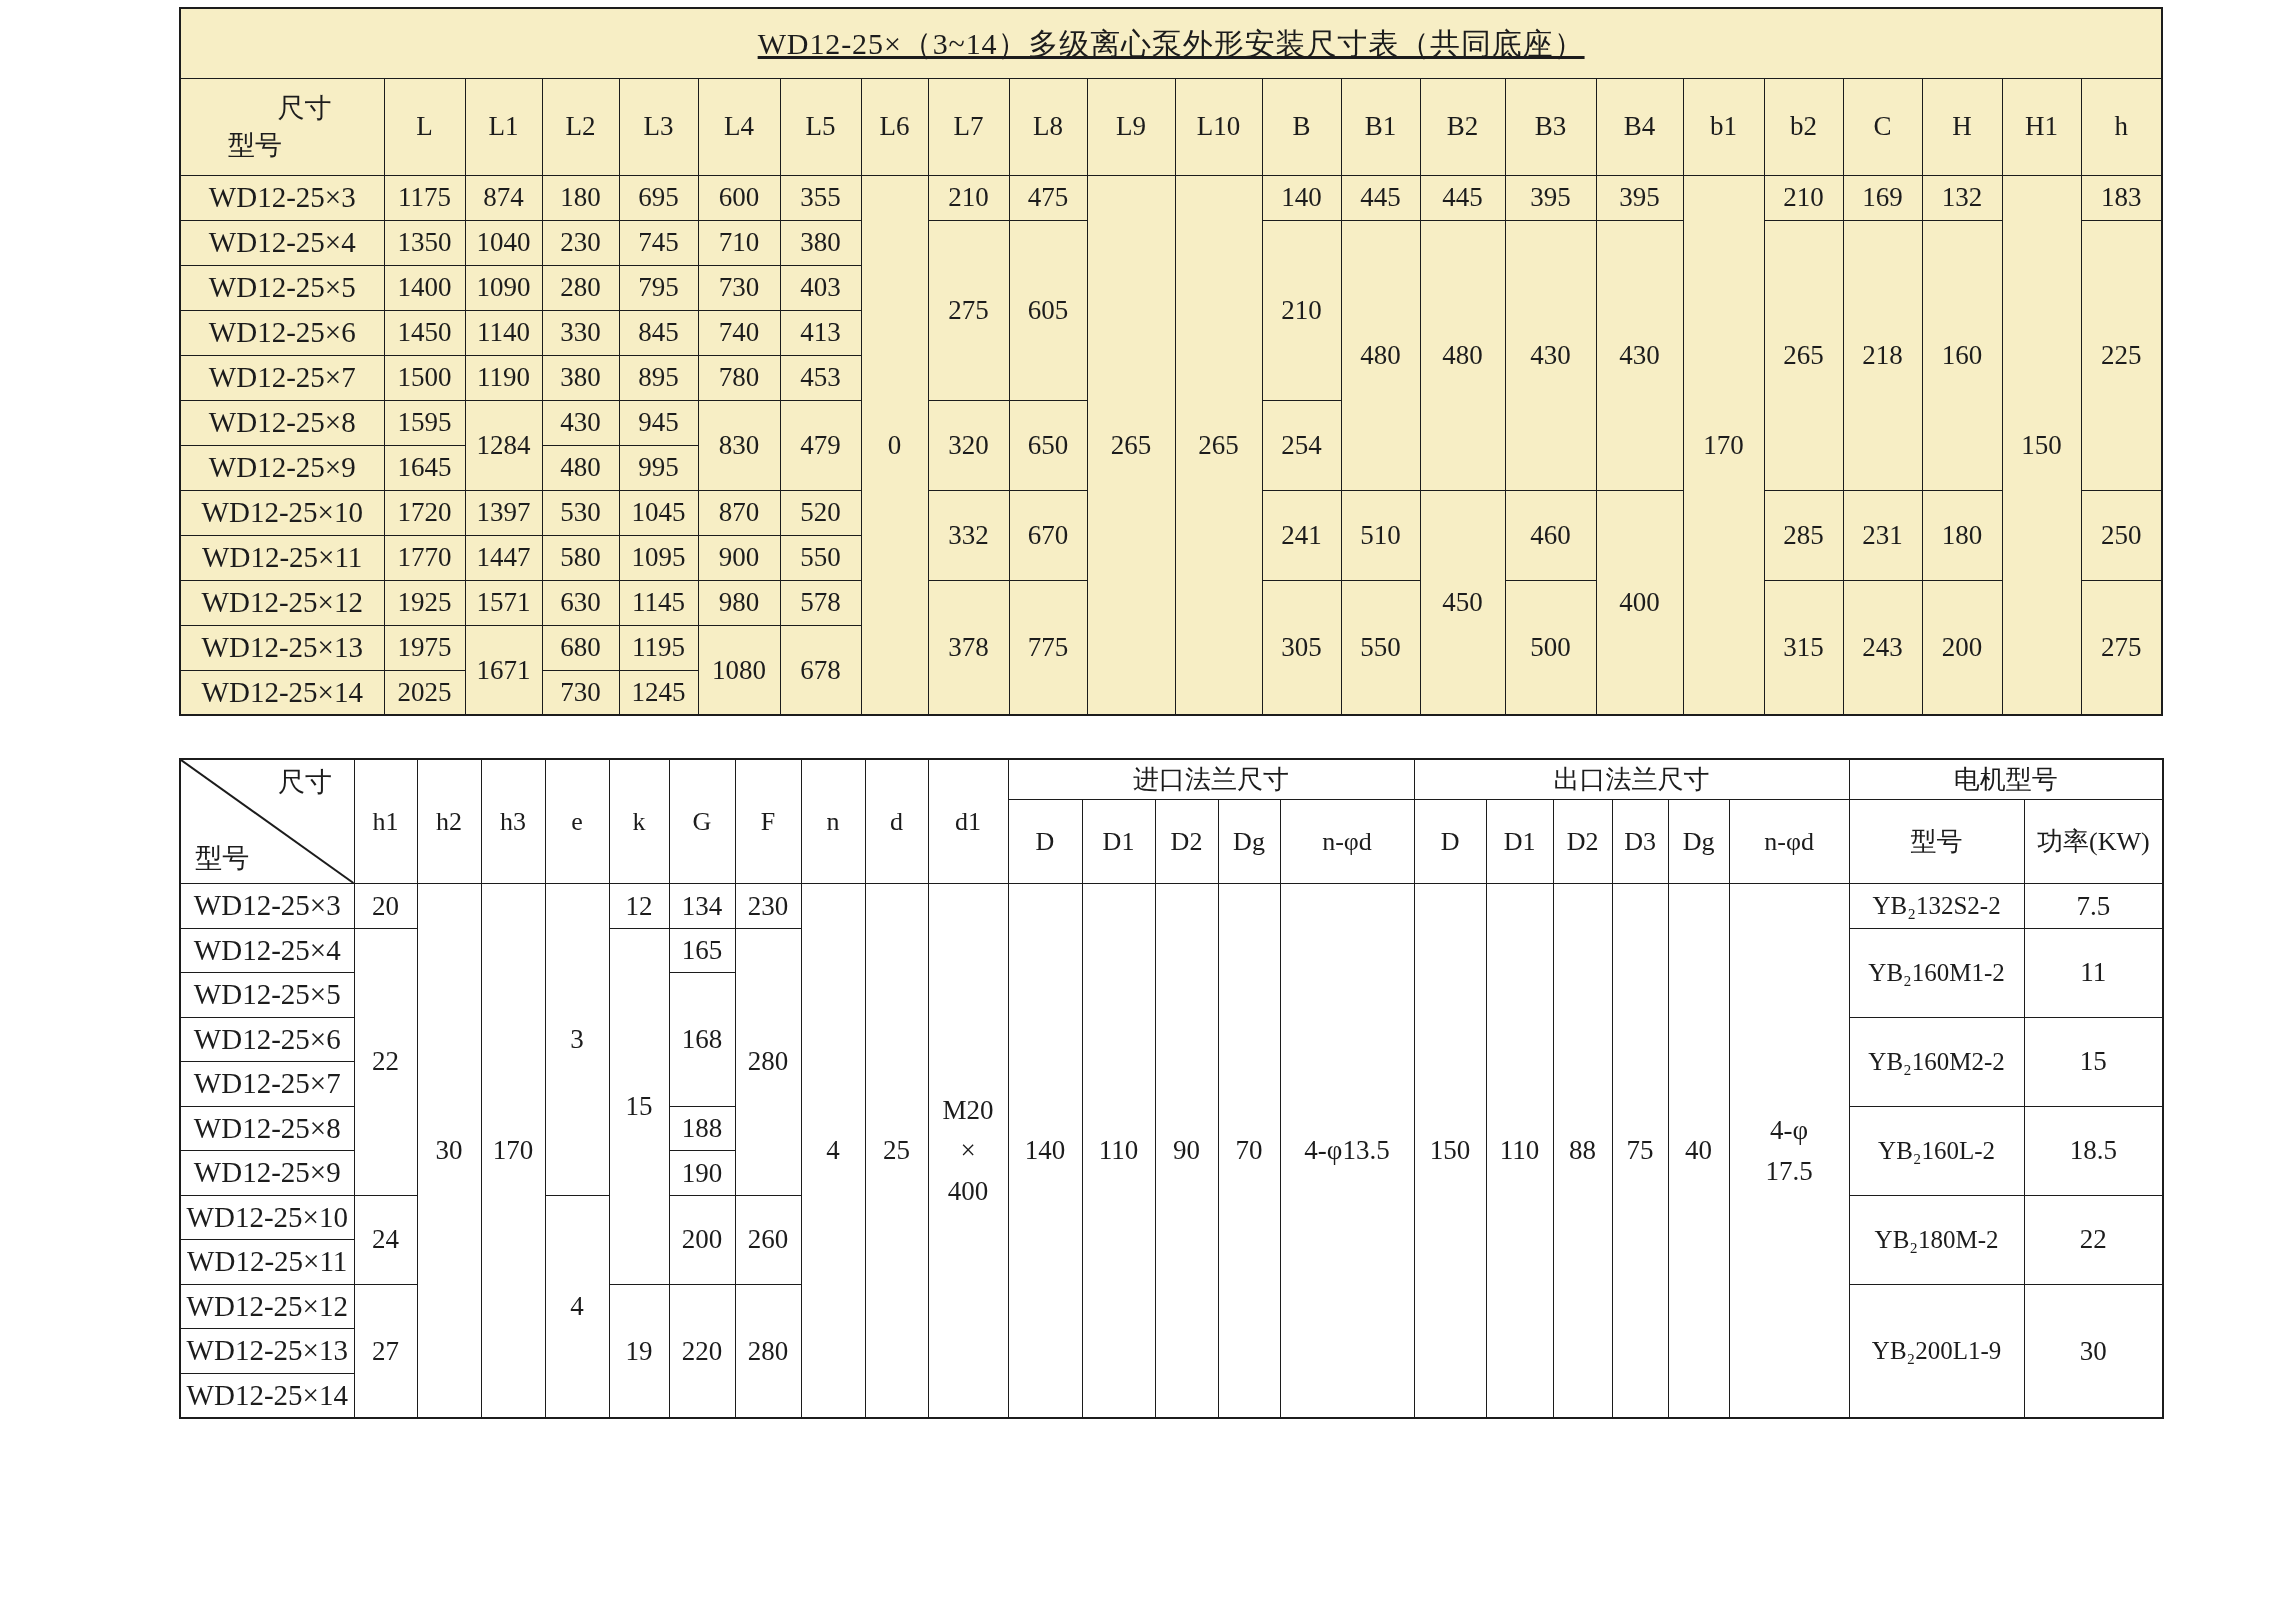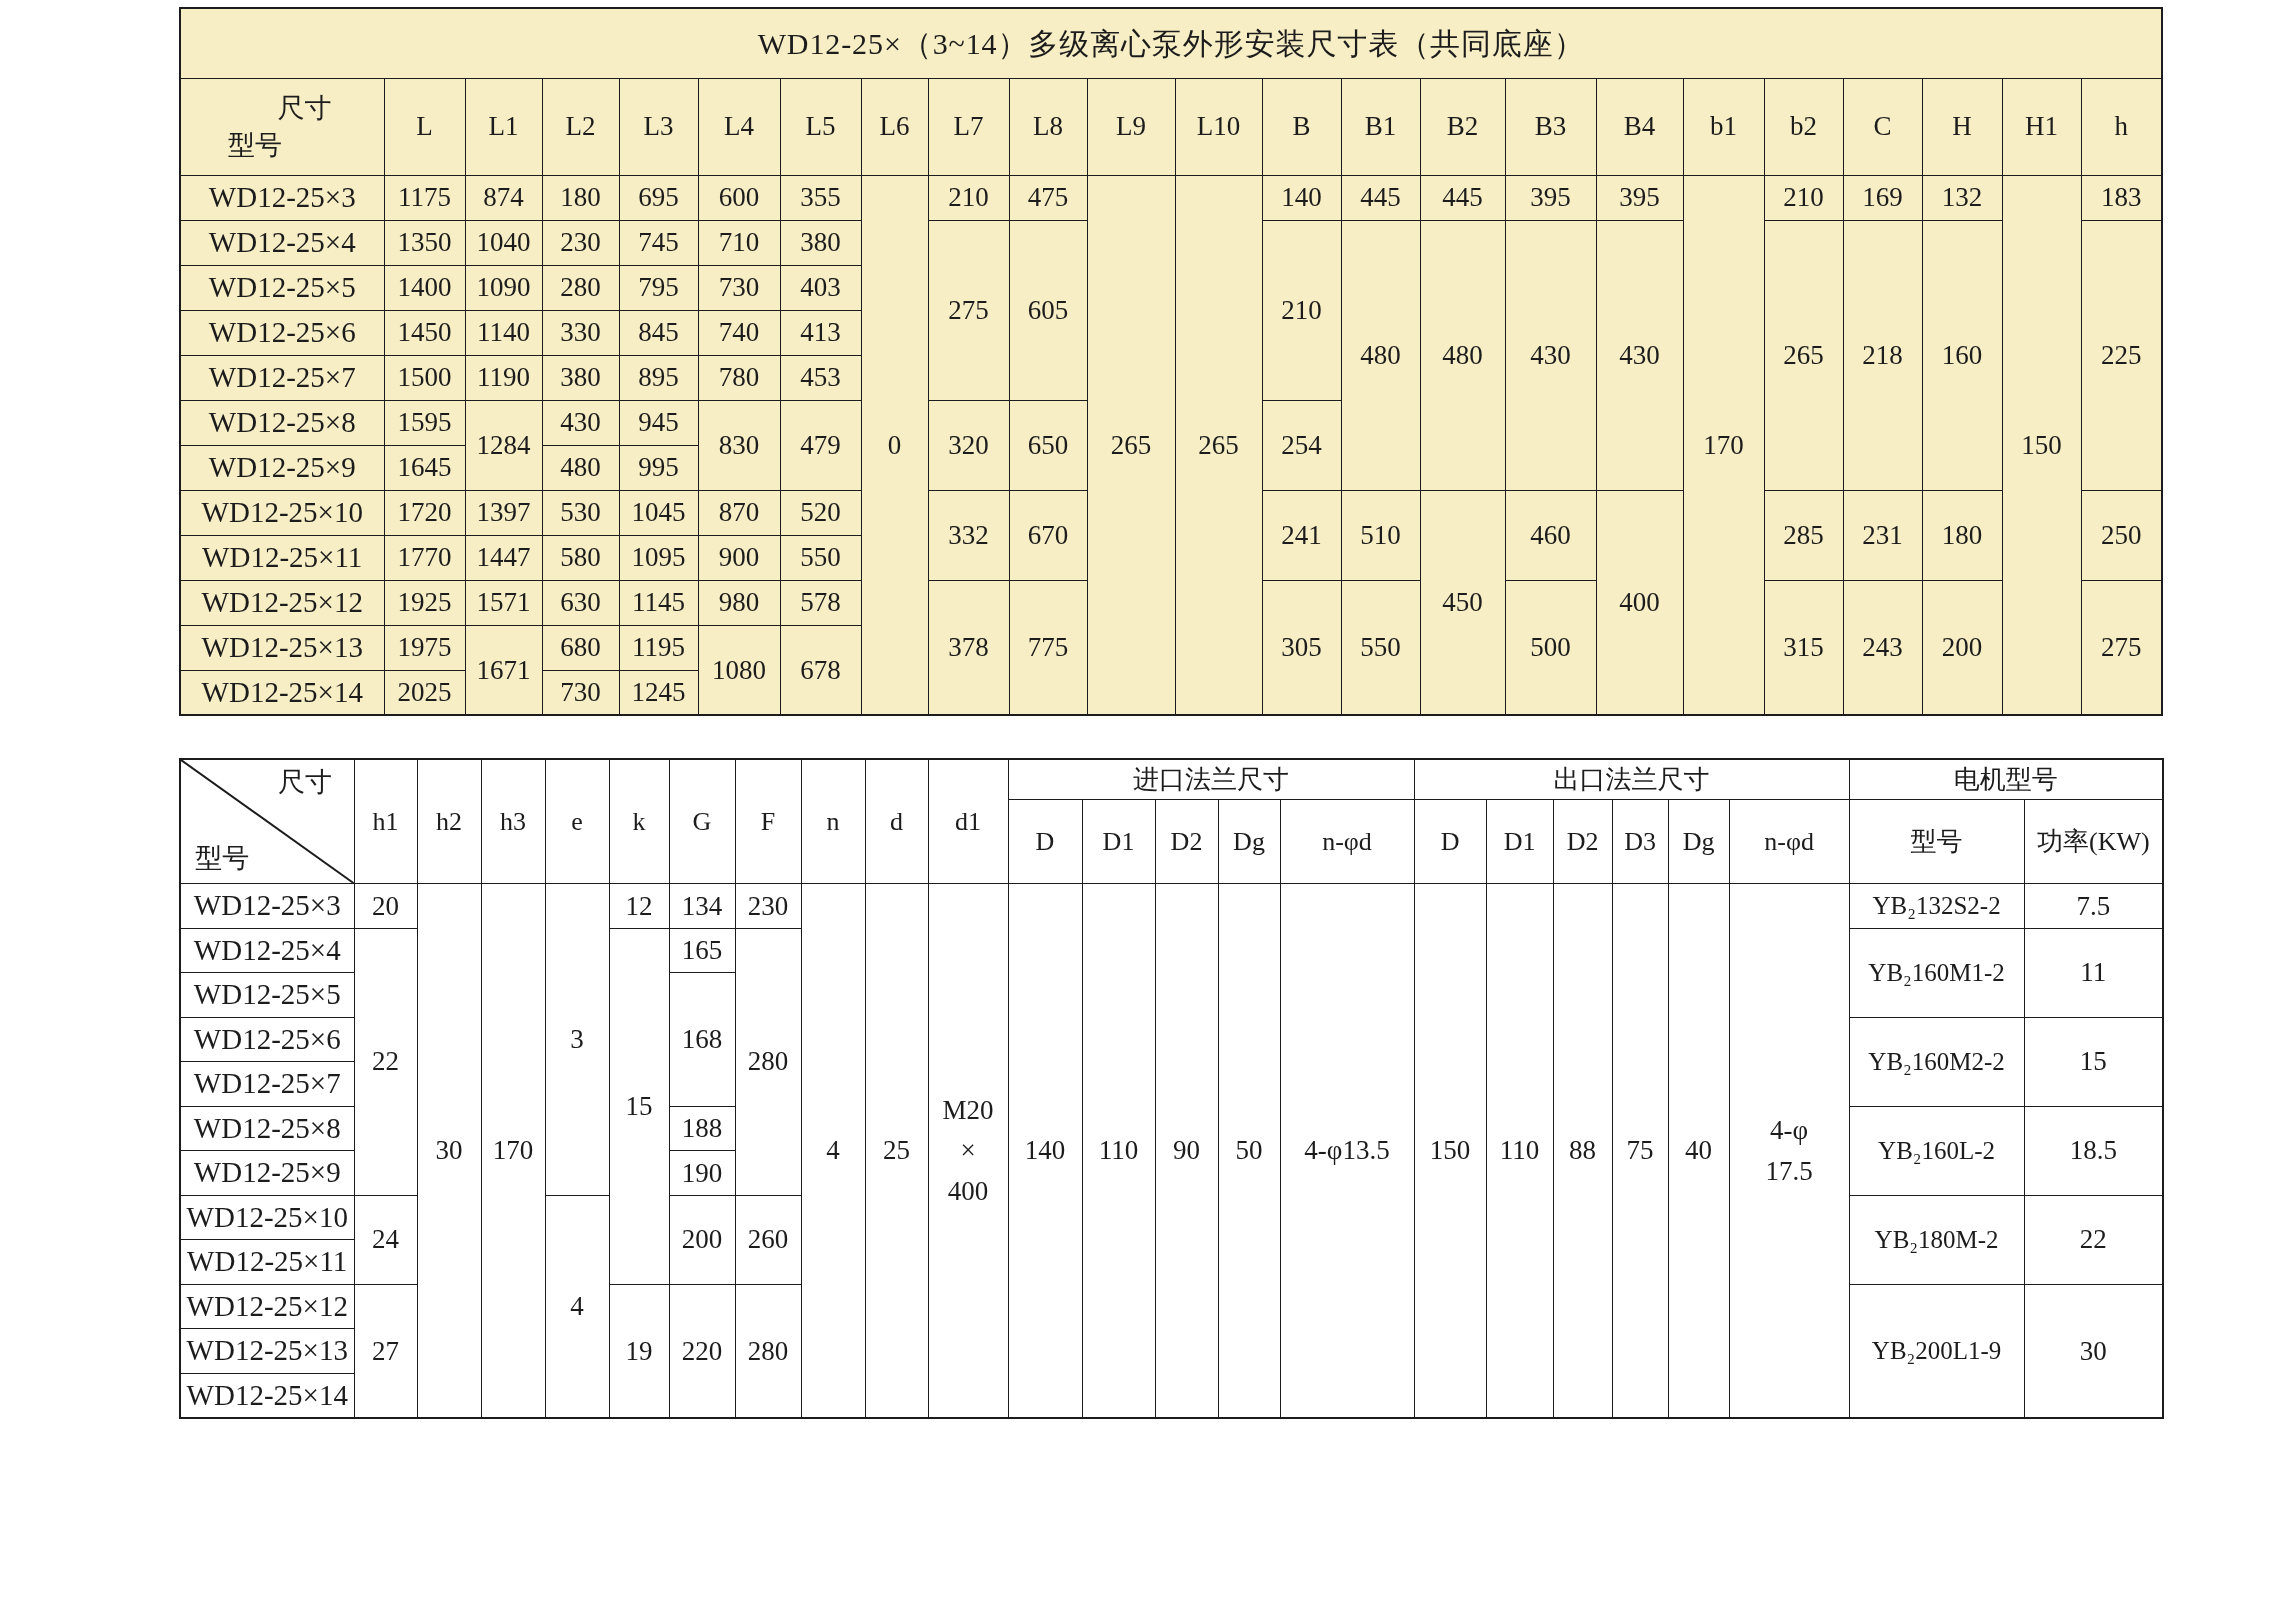--- a/index.html
+++ b/index.html
@@ -12,21 +12,21 @@
   td,th{
     border:1.8px solid #1c1c1c;text-align:center;vertical-align:middle;
     padding:0;font-weight:normal;font-size:27px;white-space:pre-line;line-height:1.5;
     overflow:hidden;
   }
   #t1{left:179px;top:7.2px;width:1981px;border:2.7px solid #1c1c1c;}
   #t2{left:179px;top:758px;width:1979px;border:2.7px solid #1c1c1c;}
   #t1 td{background:#f7eec5;}
   #t2 td,#t2 th{background:#ffffff;}
   #t1 th{background:#f7eec5;}
-  tr.t1-title{height:70px;}
+  tr.t1-title{height:70px;text-decoration:underline;}
   tr.t1-head{height:97px;}
   #t1 tr.data{height:45px;}
   tr.t2-group{height:32px;}
   tr.t2-cols{height:84px;}
   #t2 tr.data{height:43px;}
   td.title{font-size:30px;letter-spacing:0.9px;}
   .t2-group th{font-size:26px;}
   .t2-cols th{font-size:26px;}
   td.motor{font-size:25px;}
   td.rowlabel{font-size:29px;}
@@ -323,21 +323,21 @@
         <td>134</td>
         <td>230</td>
         <td rowspan="12">4</td>
         <td rowspan="12">25</td>
         <td rowspan="12">M20
 ×
 400</td>
         <td rowspan="12">140</td>
         <td rowspan="12">110</td>
         <td rowspan="12">90</td>
-        <td rowspan="12">50</td>
+        <td rowspan="12">70</td>
         <td rowspan="12">4-φ13.5</td>
         <td rowspan="12">150</td>
         <td rowspan="12">110</td>
         <td rowspan="12">88</td>
         <td rowspan="12">75</td>
         <td rowspan="12">40</td>
         <td rowspan="12">4-φ
 17.5</td>
         <td class="motor">YB₂132S2-2</td>
         <td>7.5</td>

